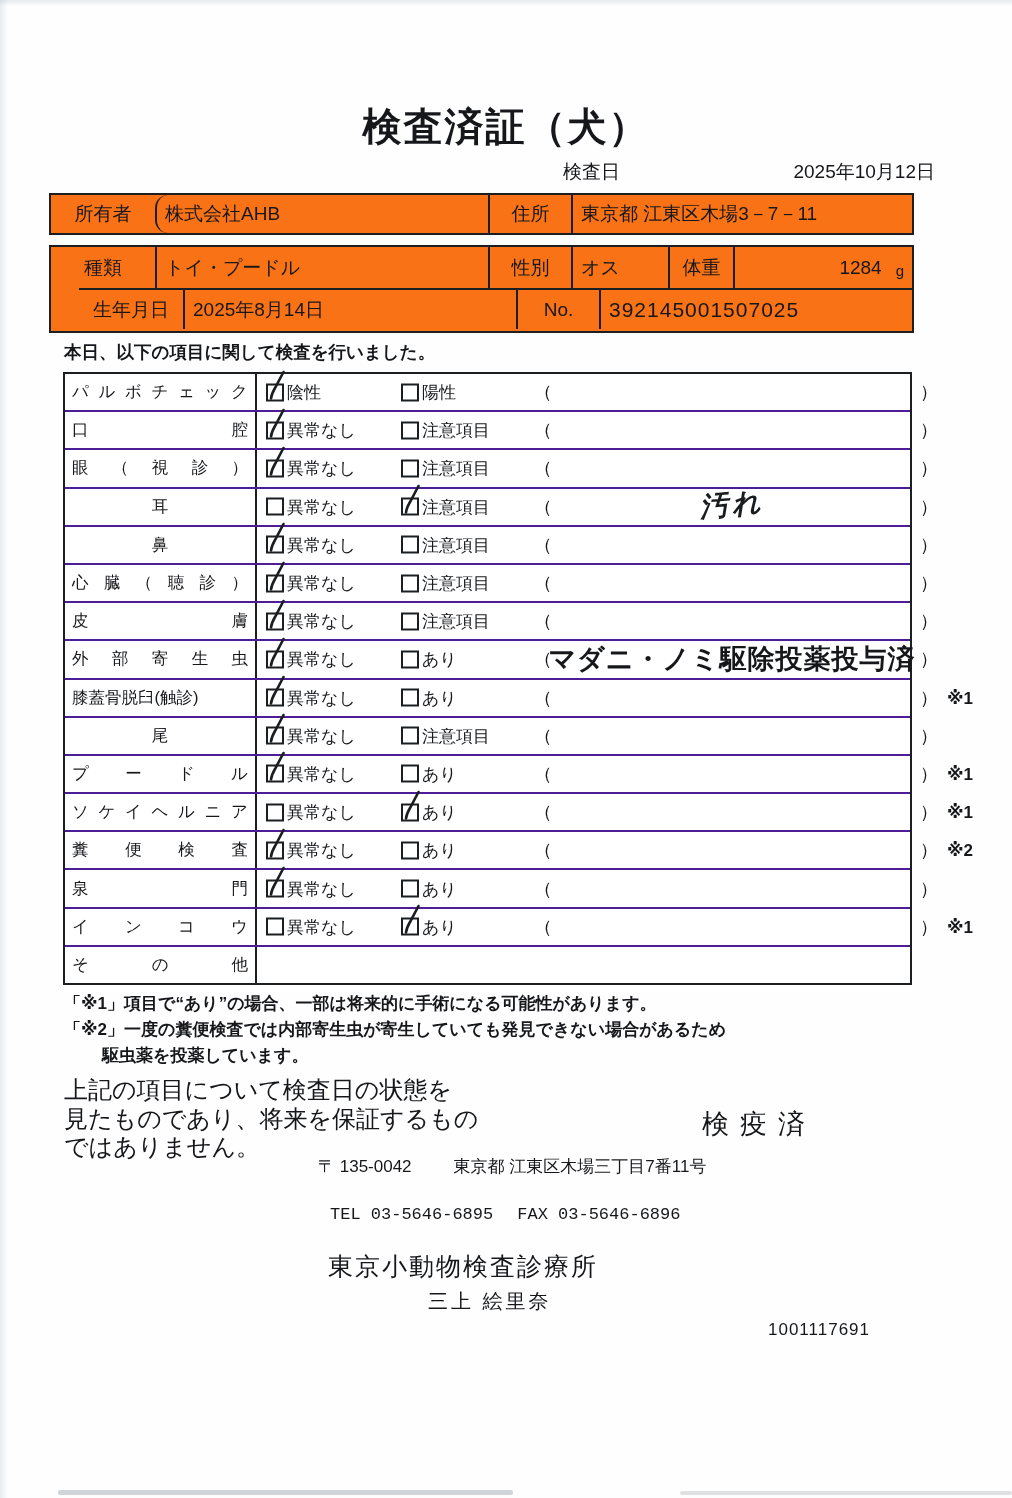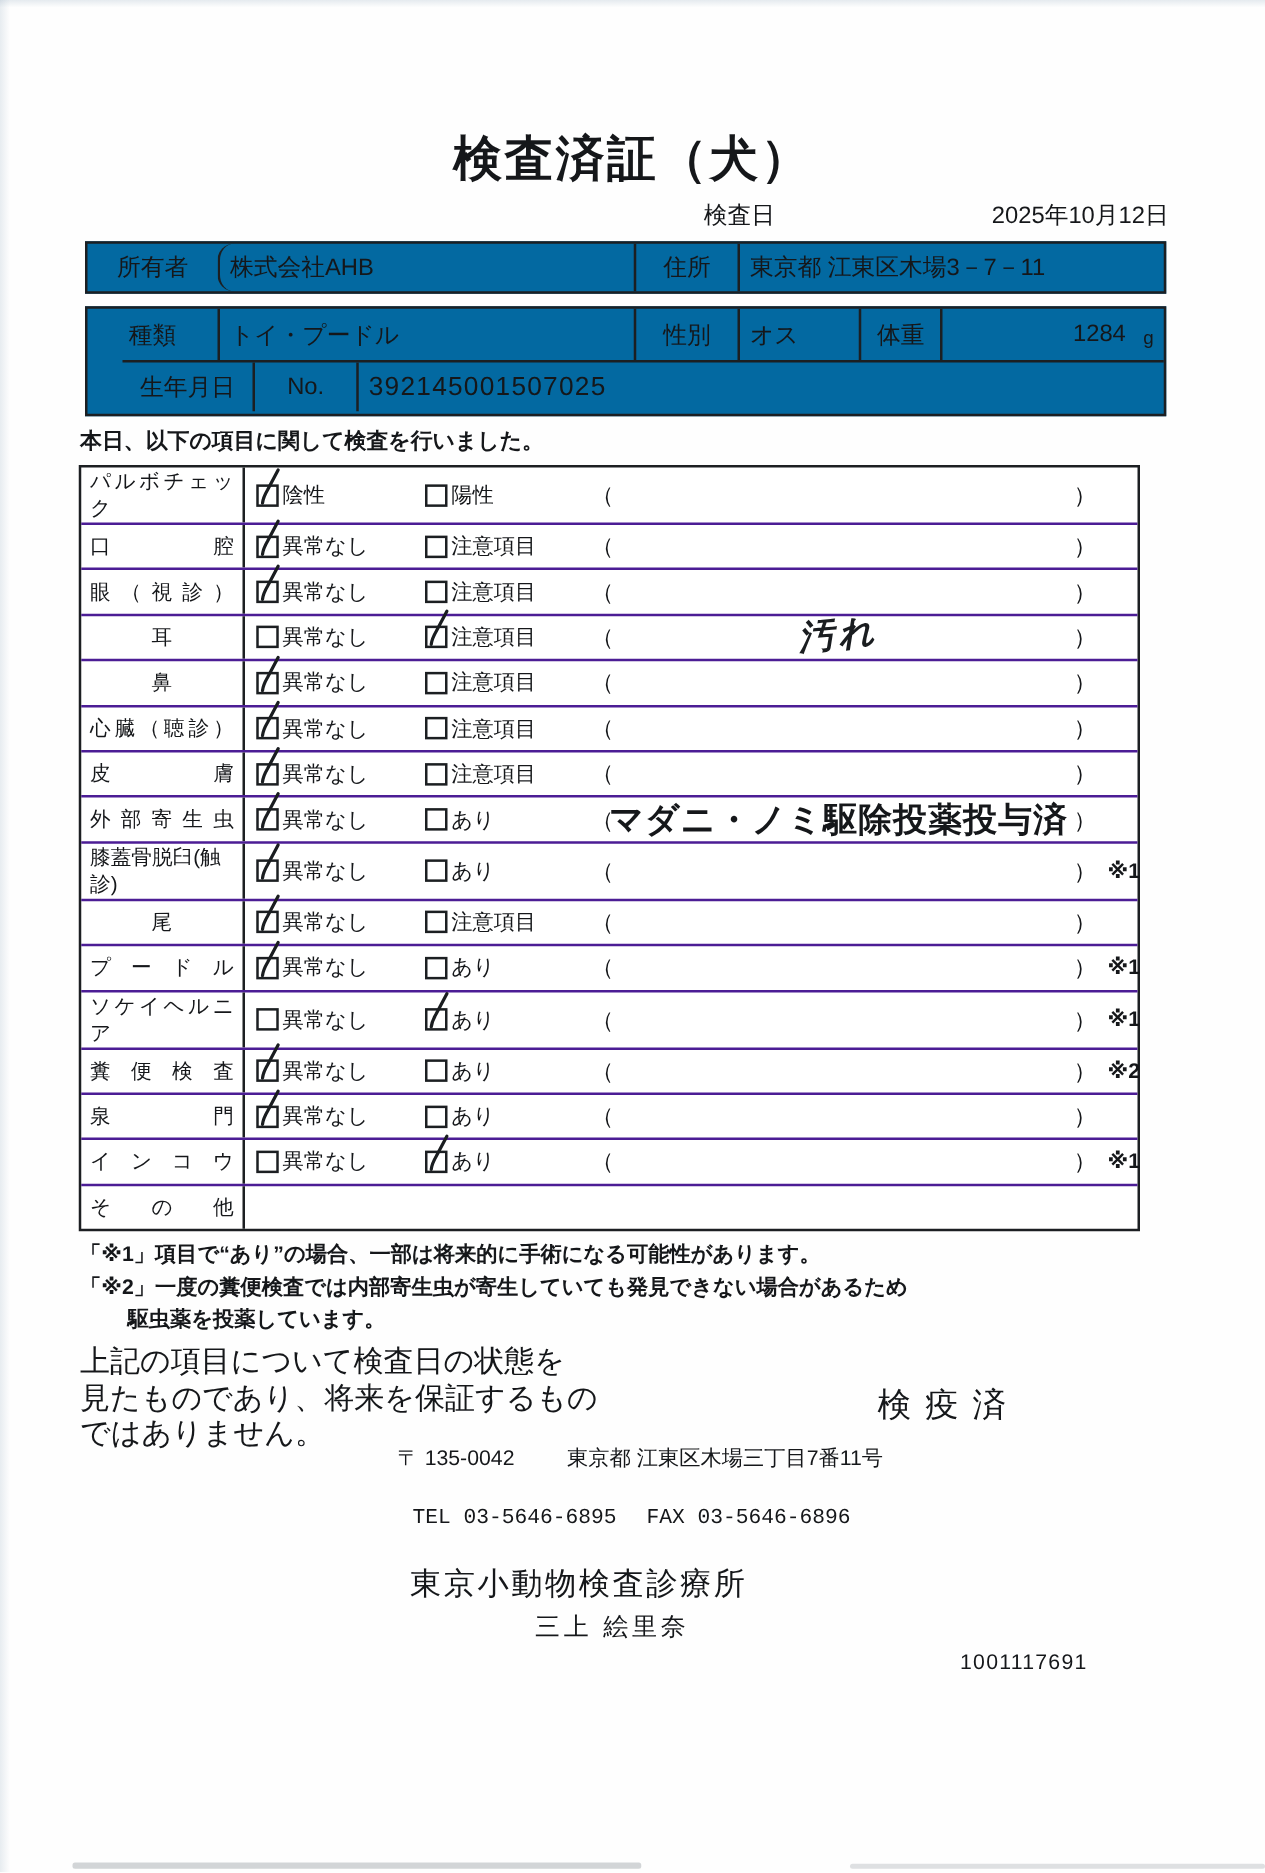--- a/index.html
+++ b/index.html
@@ -18,41 +18,41 @@
   .scan-smudge-b{position:absolute;left:680px;top:1491px;width:332px;height:4px;
     background:rgba(110,120,126,.22);border-radius:2px;}
 
   .title{position:absolute;left:0;top:100px;width:1012px;text-align:center;
     font-size:39px;font-weight:bold;letter-spacing:2px;}
   .date-row{position:absolute;left:563px;top:159px;width:372px;display:flex;
     justify-content:space-between;font-size:19px;}
   .date-row .lbl{font-weight:500;}
 
   
-  .itable{position:absolute;left:68px;border:2px solid #1c1f22;box-sizing:border-box;
-    background:#0369a1;}
+  .itable{position:absolute;left:49px;border:2px solid #1c1f22;box-sizing:border-box;
+    background:#f97316;}
   .itable .irow{display:flex;box-sizing:border-box;}
   .itable .irow + .irow{border-top:2px solid #1c1f22;}
   .icell{box-sizing:border-box;display:flex;align-items:center;font-size:19px;
     height:100%;padding:0 8px;white-space:nowrap;overflow:visible;}
   .icell.lab{justify-content:center;padding:0 4px;}
   .icell.bl{border-left:2px solid #1c1f22;}
   .icell.num{font-size:21px;letter-spacing:1px;}
   .icell.wval{justify-content:flex-end;}
   .unit{font-size:15px;margin-left:14px;margin-top:6px;}
 
   .intro{position:absolute;left:64px;top:340px;font-size:17.5px;font-weight:600;}
 
   
   .chk-table{position:absolute;left:63px;top:372px;width:849px;height:613px;
     border:2px solid #1c1f22;box-sizing:border-box;display:flex;flex-direction:column;
     background:#fff;}
   .chk-row{flex:1;display:flex;box-sizing:border-box;position:relative;}
   .chk-row + .chk-row{border-top:2px solid #4c1d95;}
-  .row-label{width:131px;box-sizing:border-box;border-right:2px solid #1c1f22;
+  .row-label{width:192px;box-sizing:border-box;border-right:2px solid #1c1f22;
     font-size:16.5px;display:flex;align-items:center;padding:0 7px;}
   .row-label .jt{width:100%;text-align:justify;text-align-last:justify;}
   .row-label .ct{width:100%;text-align:center;}
   .row-label .lt{width:100%;text-align:left;letter-spacing:0;}
   .row-content{flex:1;position:relative;}
   .cb-group{position:absolute;top:50%;transform:translateY(-50%);display:flex;
     align-items:center;font-size:17px;white-space:nowrap;}
   .cb1{left:9px;}
   .cb2{left:144px;}
   .cb{position:relative;width:14px;height:14px;border:2px solid #1c1f22;
@@ -118,20 +118,21 @@
       <div class="icell lab bl" style="width:83px;">性別</div>
       <div class="icell bl" style="width:97px;">オス</div>
       <div class="icell lab bl" style="width:65px;">体重</div>
       <div class="icell bl wval" style="flex:1;">
         <span>1284</span>
         <span class="unit">g</span>
       </div>
     </div>
     <div class="irow" style="height:41px;margin-left:28px;">
       <div class="icell lab" style="width:104px;">生年月日</div>
+      <div class="icell bl" style="width:333px;">2025年8月14日</div>
       <div class="icell lab bl" style="width:83px;">No.</div>
       <div class="icell bl num" style="flex:1;">392145001507025</div>
     </div>
   </div>
 
   <div class="intro">本日、以下の項目に関して検査を行いました。</div>
 
   <div class="chk-table" id="chk-table">
   <div class="chk-row">
     <div class="row-label">

